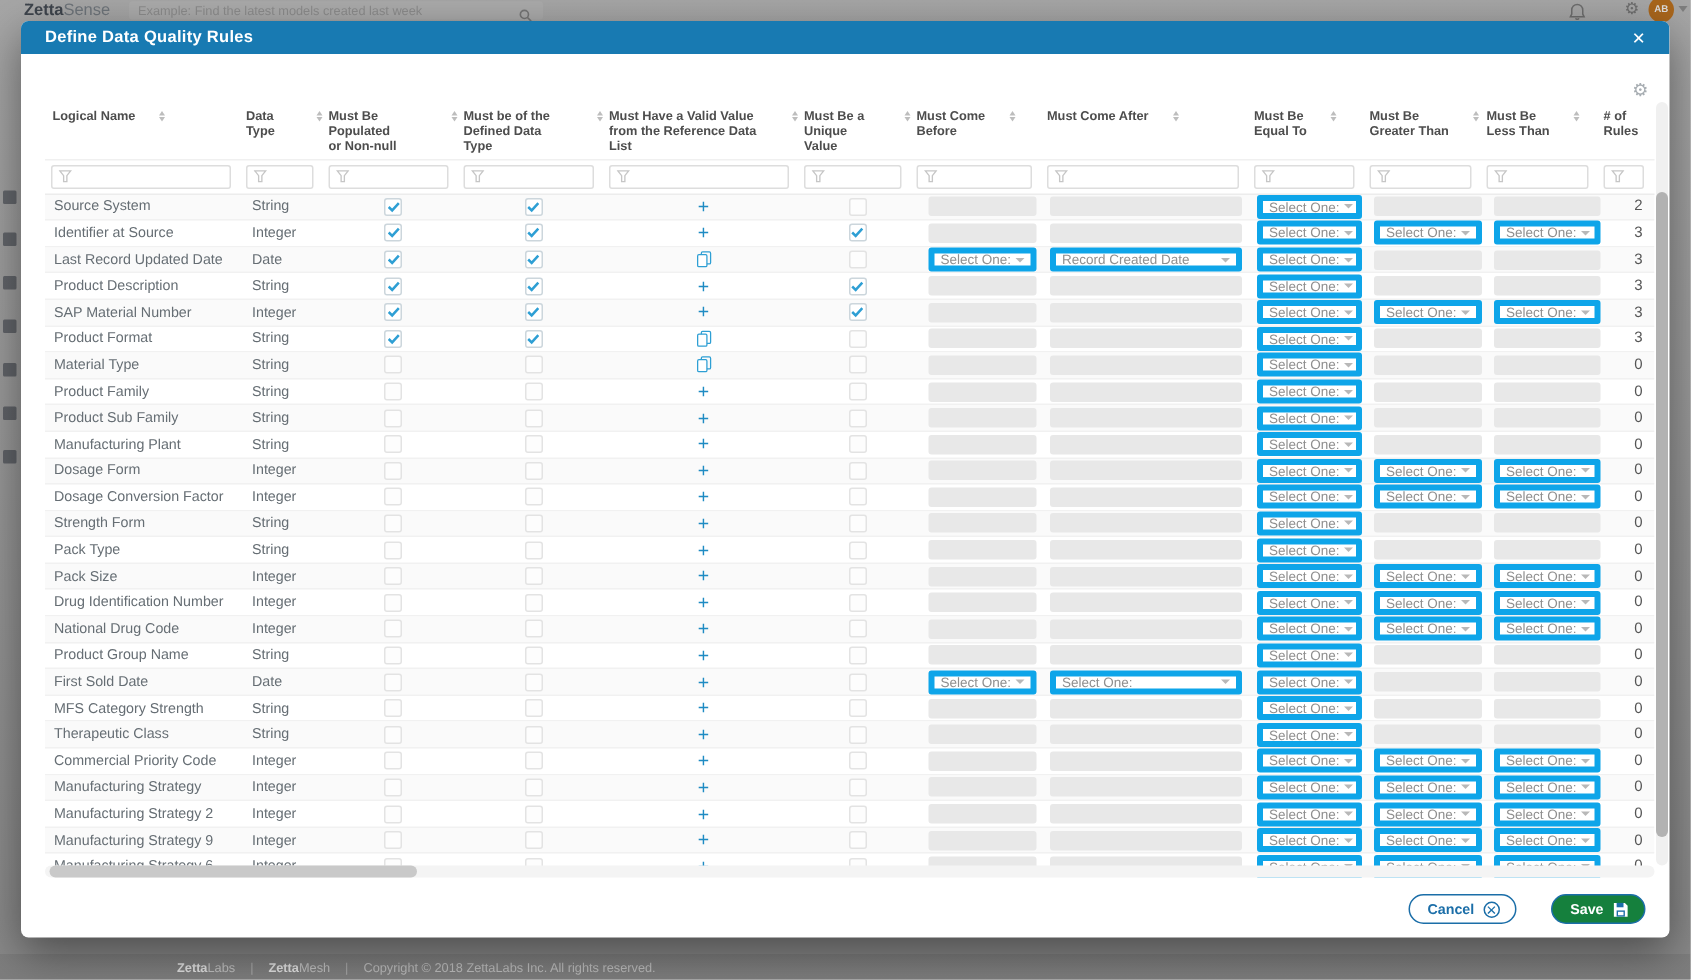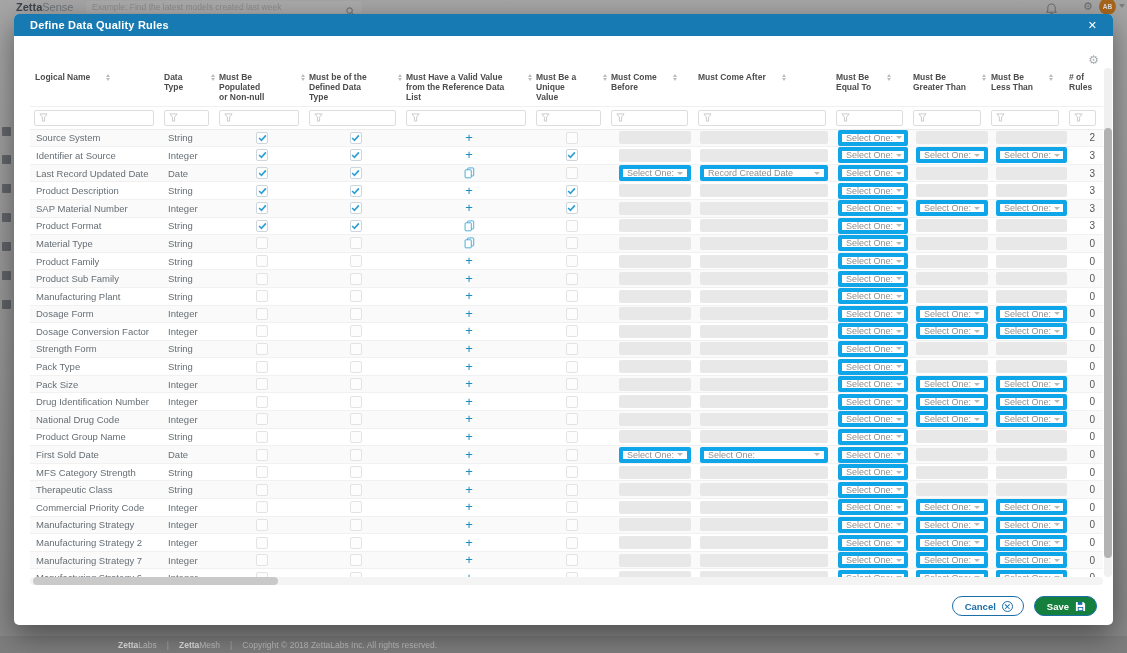--- a/index.html
+++ b/index.html
@@ -71,21 +71,21 @@
 .b-equal{width:70px;margin-left:4px;}
 .b-greater{width:72px;margin-left:5px;}
 .b-less{width:72px;margin-left:7px;}
 .td-rules{text-align:right;padding-right:8px;color:#555;font-size:10px;}
 .hscroll{position:absolute;left:16px;top:563px;width:1073px;height:8px;background:#f4f4f4;border-radius:4px;}
 .hthumb{position:absolute;left:3px;top:0;width:245px;height:8px;background:#c9c9c9;border-radius:4px;}
 .vscroll{position:absolute;left:1090px;top:54px;width:8px;height:509px;background:#f0f0f0;border-radius:4px;}
 .vthumb{position:absolute;left:0;top:60px;width:8px;height:430px;background:#b2b2b2;border-radius:4px;}
 
 
-.actions{position:absolute;right:16px;top:582px;display:flex;gap:10px;justify-content:flex-end;}
+.actions{position:absolute;right:16px;top:582px;display:flex;gap:23px;justify-content:flex-end;}
 .btn{height:20px;border-radius:10px;font-size:9.5px;font-weight:bold;display:flex;align-items:center;gap:6px;cursor:pointer;padding:0 10px 0 12px;}
 .btn-cancel{border:1px solid #1b6ea8;background:#fff;color:#1b6ea8;}
 .btn-cancel .x{font-size:9px;font-weight:bold;border:1px solid #1b6ea8;border-radius:50%;width:11px;height:11px;line-height:10px;text-align:center;}
 .btn-save{border:1px solid #1b6ea8;background:#15803d;color:#fff;}
 </style>
 </head>
 <body>
 
 <div class="stage">
 
@@ -1285,21 +1285,21 @@
             </div>
             <div class="td-s">
               <div class="sel b-less">
                 <span>Select One:</span>
                 <i class="caret"></i>
               </div>
             </div>
             <div class="td-rules">0</div>
           </div>
           <div class="tr grid">
-            <div class="td-text">Manufacturing Strategy 7</div>
+            <div class="td-text">Manufacturing Strategy 9</div>
             <div class="td-text">Integer</div>
             <div class="td-c">
               <div class="cb off"></div>
             </div>
             <div class="td-c">
               <div class="cb off"></div>
             </div>
             <div class="td-c">
               <div class="plus">+</div>
             </div>

